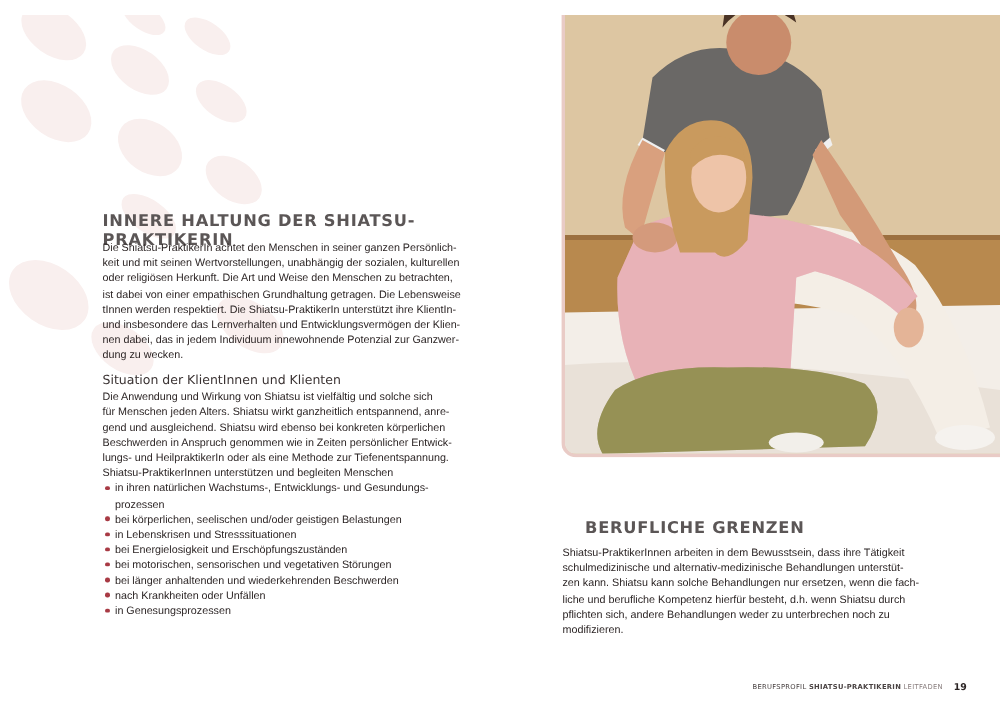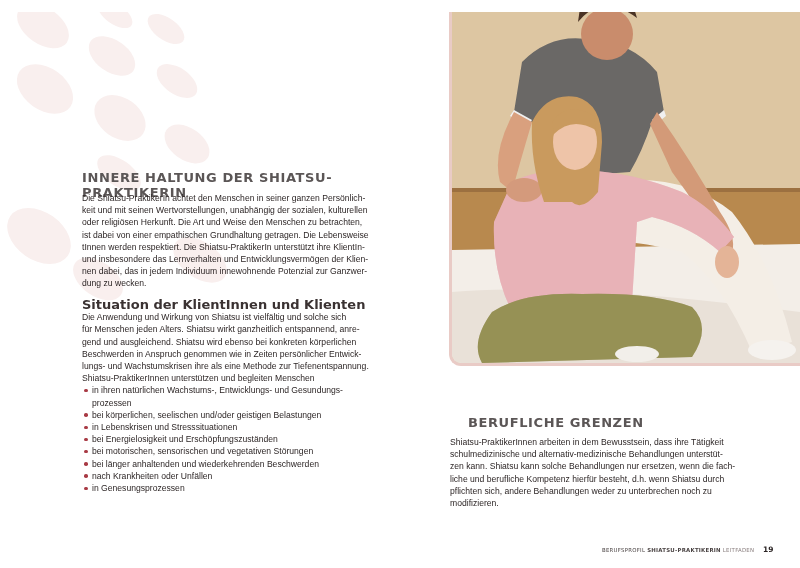--- a/index.html
+++ b/index.html
@@ -24,22 +24,22 @@
   .body-text {
     position: absolute;
     font-family: "Liberation Sans", sans-serif;
     font-size: 8.6px;
     line-height: 12.2px;
     color: #2d2626;
   }
   .body-text p.line { white-space: nowrap; }
   .subheading {
     font-family: "DejaVu Sans", sans-serif;
-    font-weight: bold;
-    font-size: 13px;
+    font-weight: normal;
+    font-size: 10px;
     color: #3a3232;
     line-height: 12.2px;
   }
   .bullets { list-style: none; }
   .bullets li { position: relative; padding-left: 10px; white-space: nowrap; }
   .bullets li::before {
     content: ""; position: absolute; left: 2px; top: 4.5px;
     width: 3.5px; height: 3.5px; border-radius: 50%; background: #a83a44;
   }
 
@@ -97,21 +97,21 @@
       <p class="line">nen dabei, das in jedem Individuum innewohnende Potenzial zur Ganzwer-</p>
       <p class="line">dung zu wecken.</p>
     </div>
 
     <div class="body-text" style="left:82px;top:287px;">
       <div class="subheading">Situation der KlientInnen und Klienten</div>
       <p class="line">Die Anwendung und Wirkung von Shiatsu ist vielfältig und solche sich</p>
       <p class="line">für Menschen jeden Alters. Shiatsu wirkt ganzheitlich entspannend, anre-</p>
       <p class="line">gend und ausgleichend. Shiatsu wird ebenso bei konkreten körperlichen</p>
       <p class="line">Beschwerden in Anspruch genommen wie in Zeiten persönlicher Entwick-</p>
-      <p class="line">lungs- und Wachstumskrisen ihre als eine Methode zur Tiefenentspannung.</p>
+      <p class="line">lungs- und HeilpraktikerIn oder als eine Methode zur Tiefenentspannung.</p>
       <p class="line">Shiatsu-PraktikerInnen unterstützen und begleiten Menschen</p>
       <ul class="bullets">
         <li><span>in ihren natürlichen Wachstums-, Entwicklungs- und Gesundungs-</span><br><span>prozessen</span></li>
         <li><span>bei körperlichen, seelischen und/oder geistigen Belastungen</span></li>
         <li><span>in Lebenskrisen und Stresssituationen</span></li>
         <li><span>bei Energielosigkeit und Erschöpfungszuständen</span></li>
         <li><span>bei motorischen, sensorischen und vegetativen Störungen</span></li>
         <li><span>bei länger anhaltenden und wiederkehrenden Beschwerden</span></li>
         <li><span>nach Krankheiten oder Unfällen</span></li>
         <li><span>in Genesungsprozessen</span></li>

